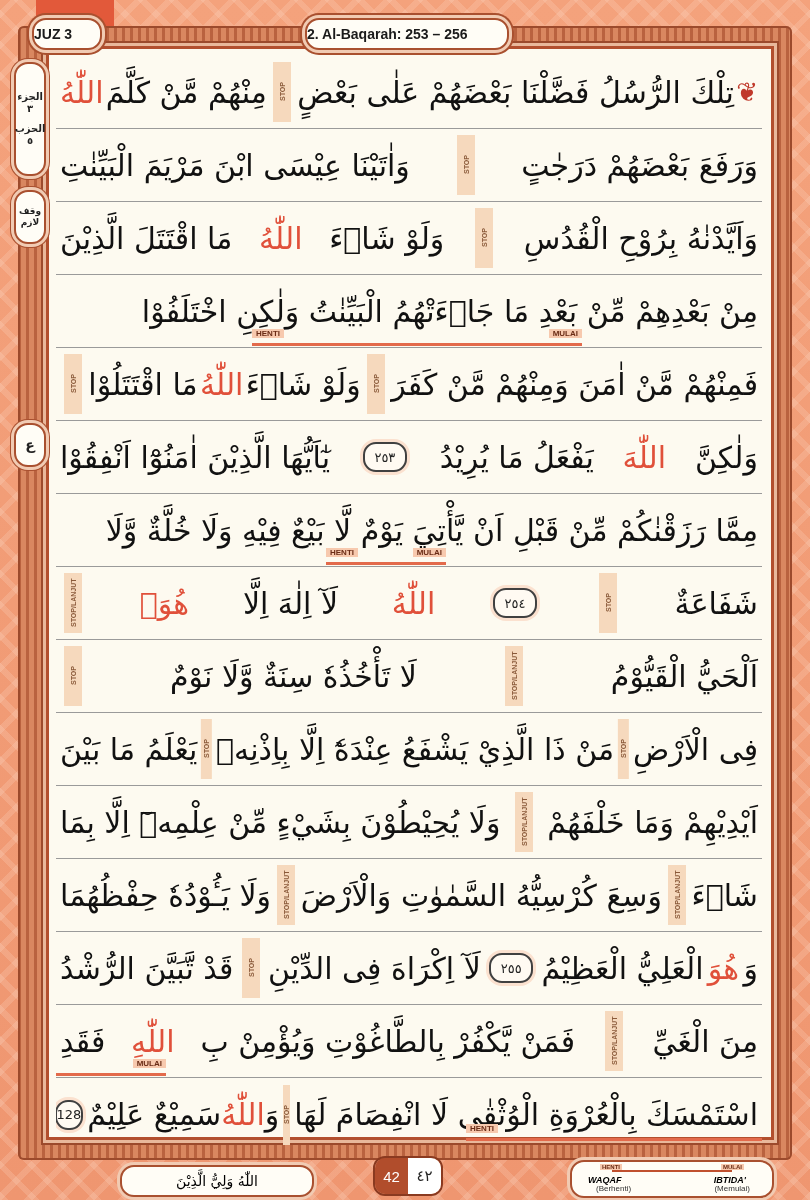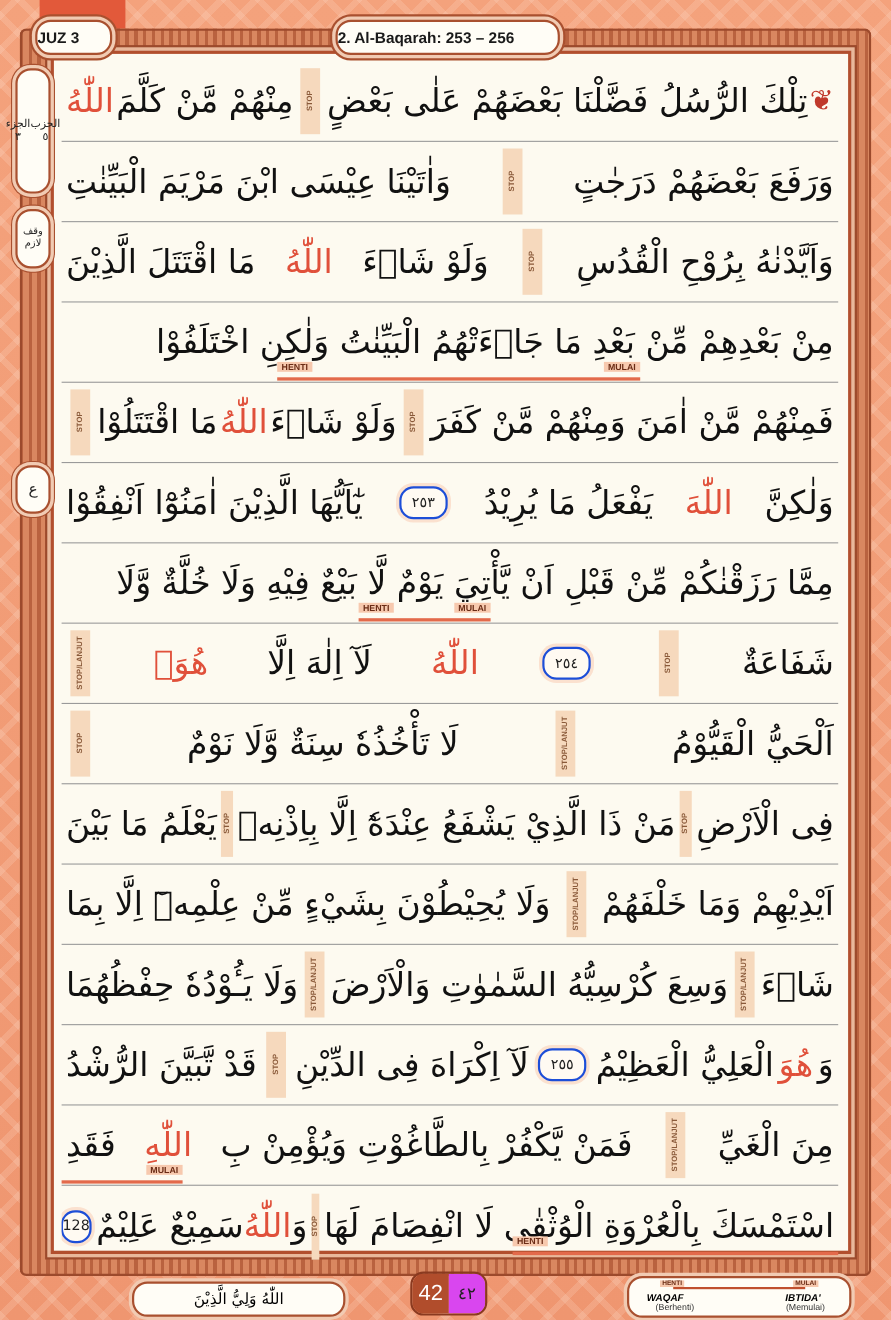--- a/index.html
+++ b/index.html
@@ -43,23 +43,24 @@
     font-family: "Liberation Sans", sans-serif; font-weight: bold;
     font-size: 14px; color: #1a1a1a;
     box-shadow: 0 0 0 3px #f1cbb3, 0 0 0 5px #a9502f;
   }
   .juz-badge { left: 32px; width: 66px; }
   .surah-badge { left: 305px; width: 200px; }
 
   .side-marker {
     position: absolute; left: 14px; width: 28px;
     background: #fffdf6; border: 2px solid #a9502f; border-radius: 14px;
-    display: flex; align-items: center; justify-content: center;
+    display: flex; flex-direction: column; align-items: center; justify-content: center;
     font-size: 10px; color: #222; line-height: 1.2; text-align: center;
     box-shadow: 0 0 0 3px #f1cbb3, 0 0 0 4px #a9502f;
+    font-weight: bold;
   }
 
   .text-area {
     position: absolute; left: 56px; top: 56px; width: 706px; height: 1078px;
   }
   .ayah-line {
     position: absolute; left: 0; width: 706px; height: 73px;
     border-bottom: 1px solid #9a9a9a;
     display: flex; align-items: center; justify-content: space-between;
     direction: rtl;
@@ -71,21 +72,21 @@
   .red { color: #e0503a; }
   .stop-tag {
     display: inline-flex; flex-direction: column; align-items: center; justify-content: center;
     width: 18px; height: 60px; background: #f6d9bd;
     font-size: 7px; font-weight: bold; color: #8a5a3a;
     writing-mode: vertical-rl; transform: rotate(180deg);
     font-family: "Liberation Sans", sans-serif; margin: 0 4px;
   }
   .ayah-num {
     display: inline-flex; align-items: center; justify-content: center;
-    width: 40px; height: 26px; border: 2px solid #1d4ed8; border-radius: 13px;
+    width: 40px; height: 26px; border: 2px solid #404040; border-radius: 13px;
     font-size: 13px; color: #222; background: #fffaf2; margin: 12px 4px;
     box-shadow: 0 0 0 3px #fbe1cf;
   }
   .henti-mulai {
     position: absolute; height: 10px;
     border-bottom: 3px solid #e36a4b;
     font-family: "Liberation Sans", sans-serif; font-size: 8px; font-weight: bold;
   }
   .hm-label {
     position: absolute; top: -4px; background: #f7c9ae; color: #6a2c16; padding: 0 4px;
@@ -96,22 +97,22 @@
     background: #fffdf6; border: 2px solid #a9502f; border-radius: 14px;
     display: flex; align-items: center; justify-content: center;
     font-size: 14px; direction: rtl;
     box-shadow: 0 0 0 3px #f1cbb3;
   }
   .page-num {
     position: absolute; left: 373px; top: 1156px; width: 66px; height: 36px;
     display: flex; border-radius: 12px; overflow: hidden;
     border: 2px solid #8a3a20;
   }
-  .page-num .latin { flex: 1; background: #b14d2c; color: #fff; display: flex; align-items: center; justify-content: center; font-size: 20px; font-family: "Liberation Sans", sans-serif; }
-  .page-num .arabic { flex: 1; background: #d946ef; color: #222; display: flex; align-items: center; justify-content: center; font-size: 15px; }
+  .page-num .latin { flex: 1; background: #b14d2c; color: #fff; display: flex; align-items: center; justify-content: center; font-size: 15px; font-family: "Liberation Sans", sans-serif; }
+  .page-num .arabic { flex: 1; background: #ffffff; color: #222; display: flex; align-items: center; justify-content: center; font-size: 15px; }
   .legend-box {
     position: absolute; left: 570px; top: 1160px; width: 200px; height: 34px;
     background: #fffdf6; border: 2px solid #a9502f; border-radius: 14px;
     font-family: "Liberation Sans", sans-serif;
     box-shadow: 0 0 0 3px #f1cbb3;
   }
   .legend-box .line { position: absolute; left: 40px; right: 40px; top: 8px; border-top: 2px solid #c0502e; }
   .legend-box .tag { position: absolute; top: 2px; font-size: 6px; font-weight: bold; background: #f7c9ae; padding: 0 2px; color: #6a2c16; }
   .legend-box .name { position: absolute; top: 13px; font-size: 9px; font-weight: bold; font-style: italic; }
   .legend-box .sub { position: absolute; top: 22px; font-size: 8px; color: #333; }

